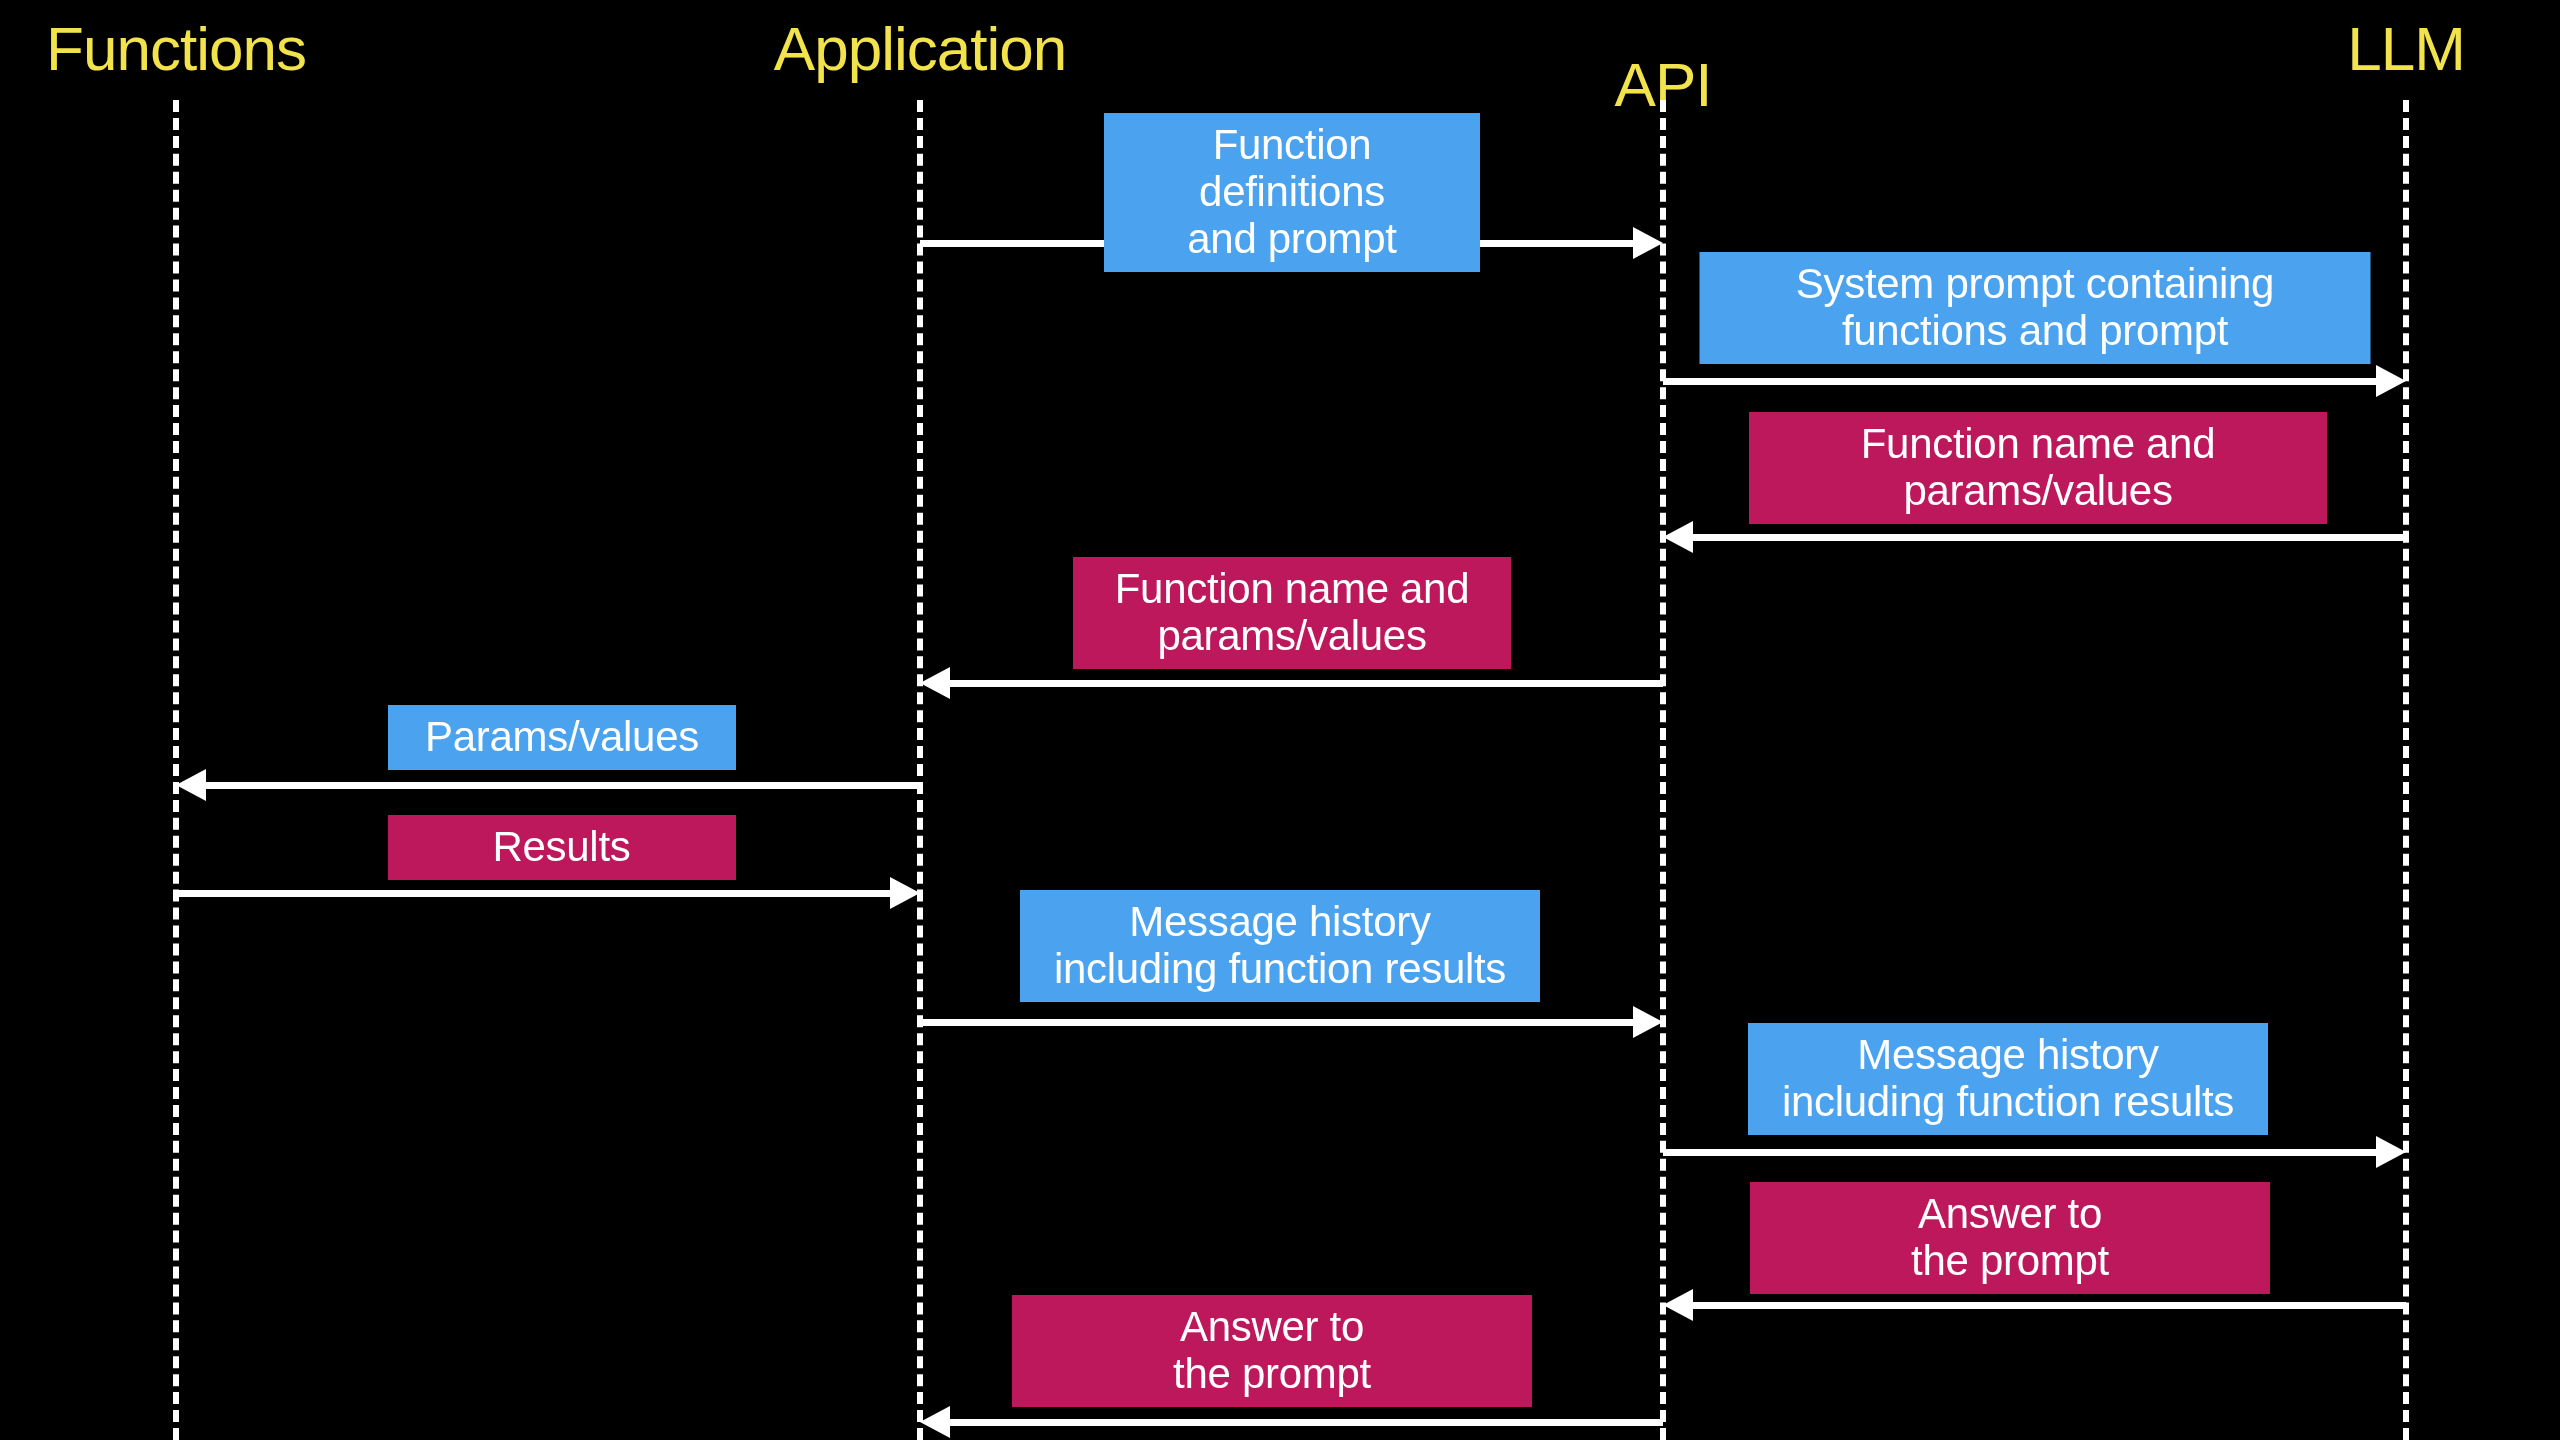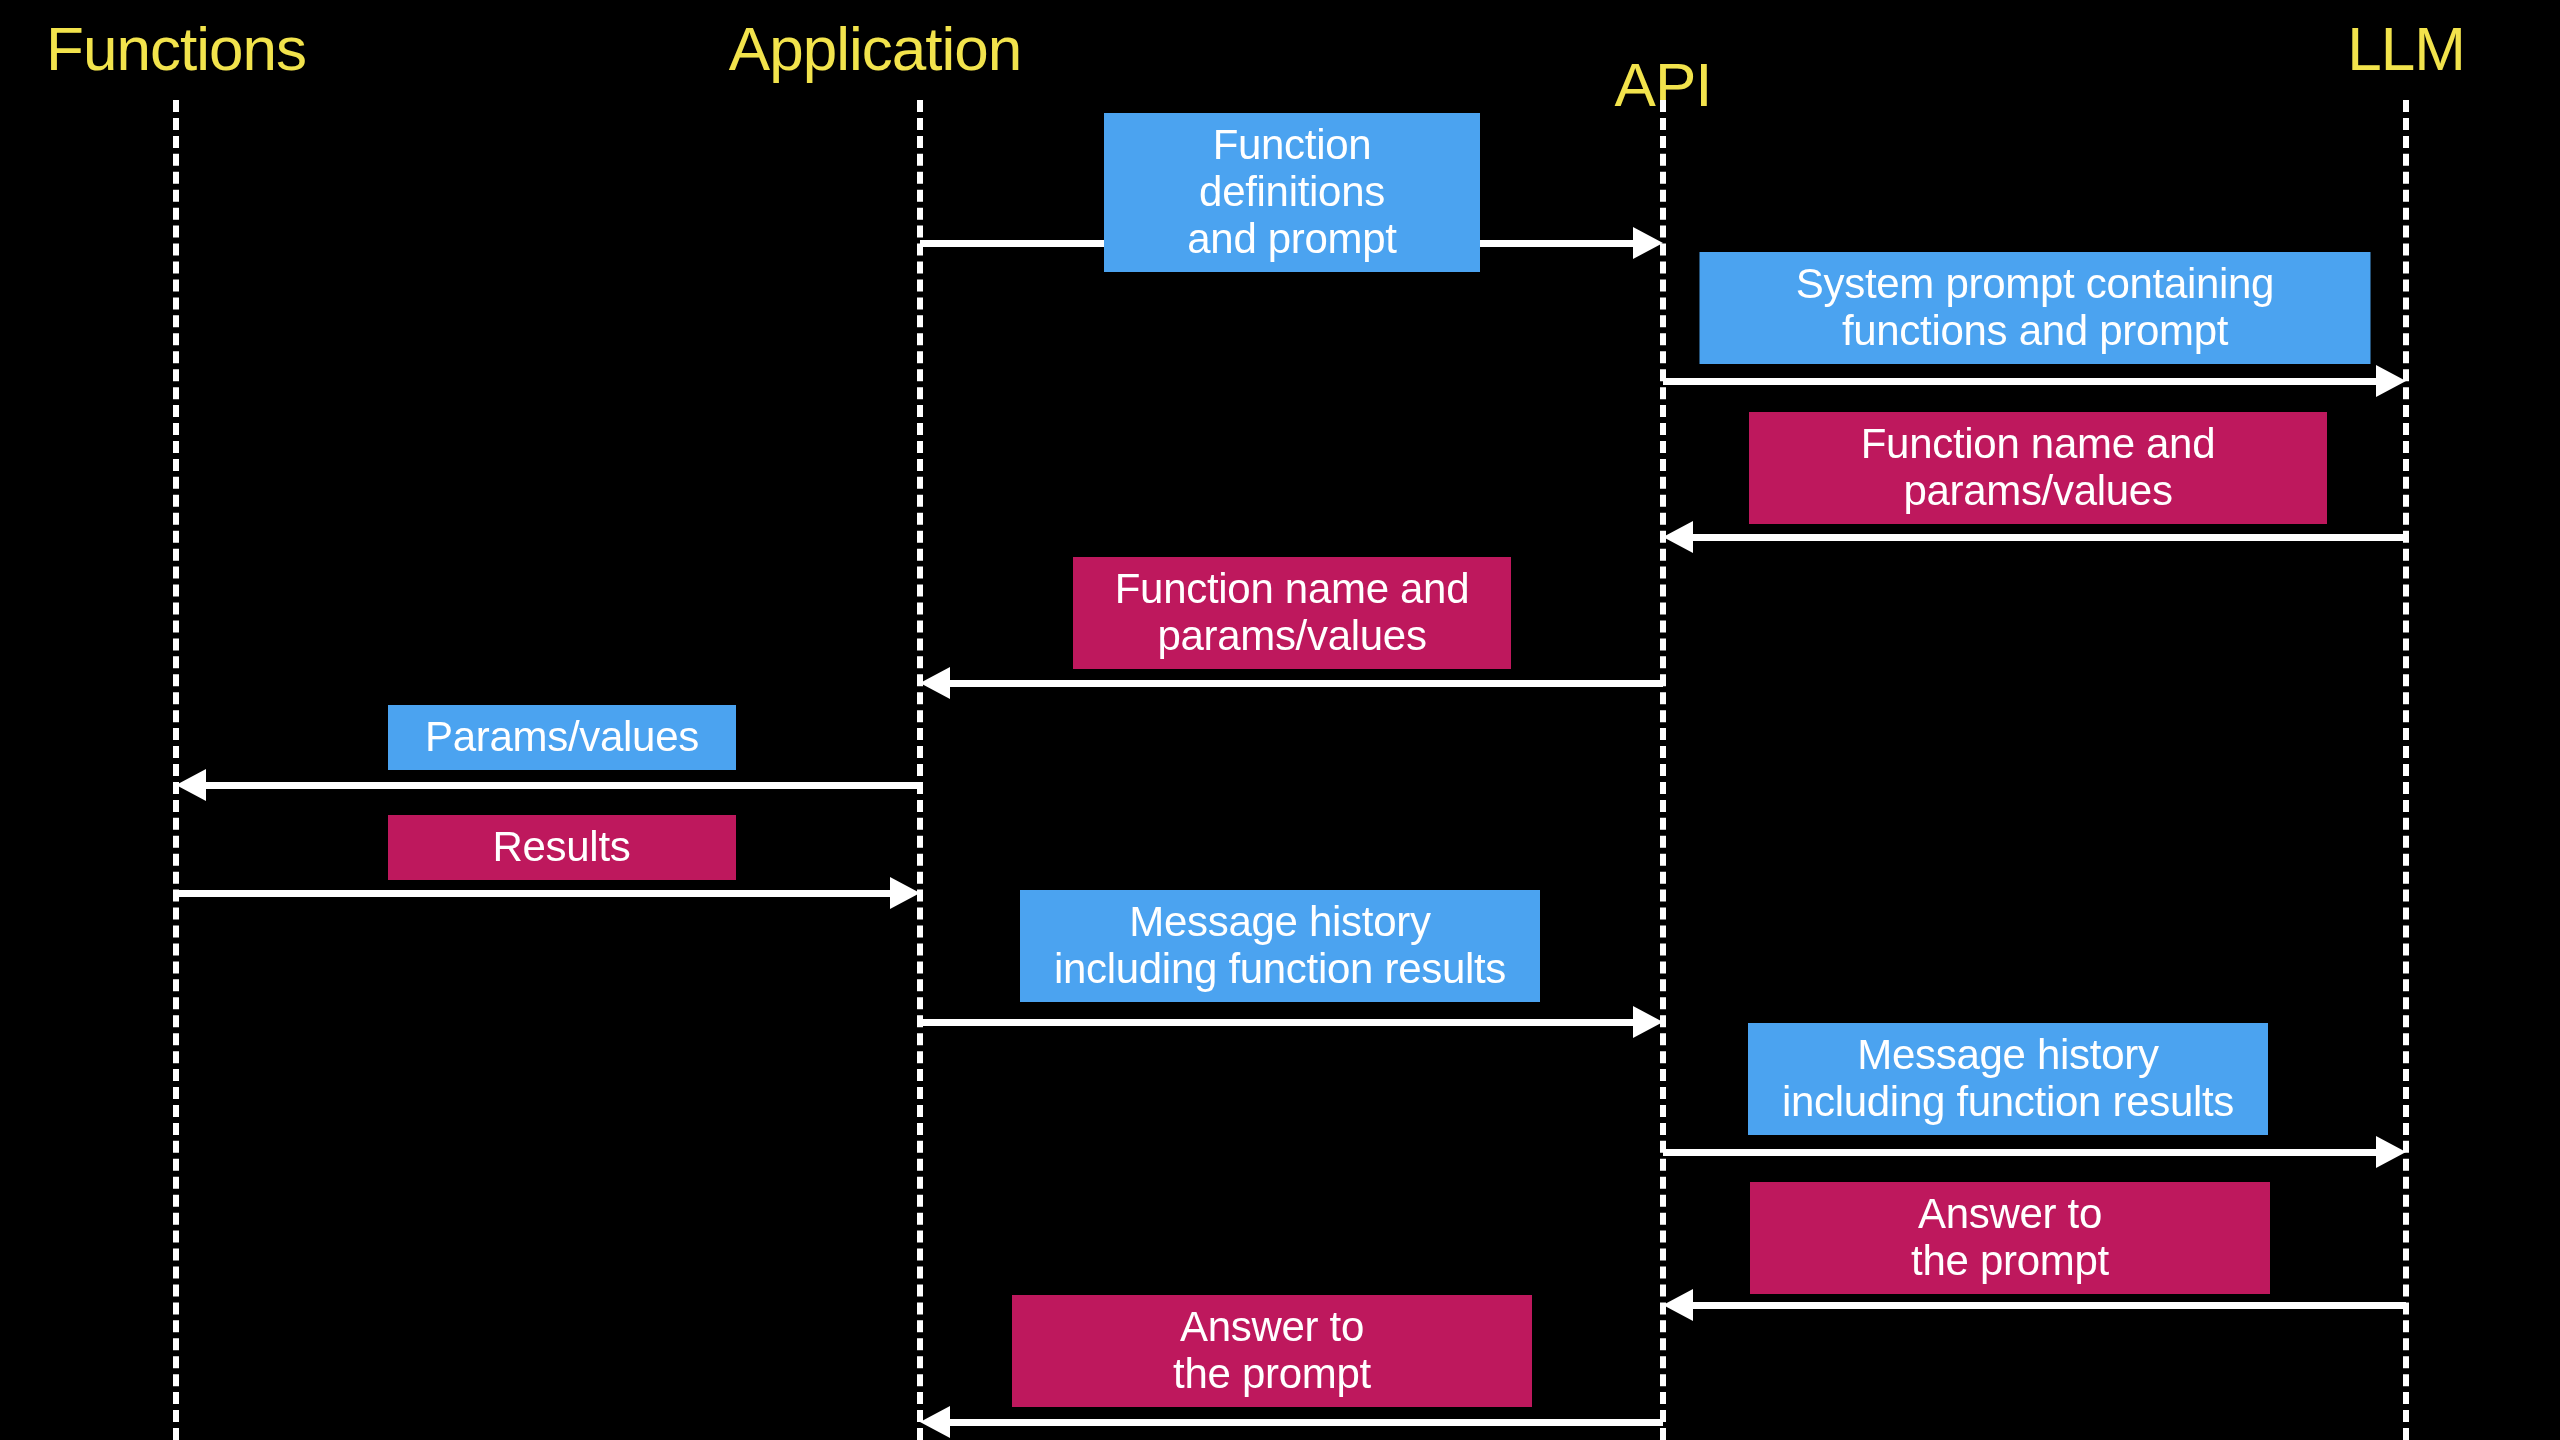--- a/index.html
+++ b/index.html
@@ -76,21 +76,21 @@
   .arrow.right .head  { right: 0; border-left: 30px solid #FFFFFF; }
   .arrow.left  .shaft { left: 26px; right: 0; }
   .arrow.left  .head  { left: 0;  border-right: 30px solid #FFFFFF; }
 </style>
 </head>
 <body>
 
 <div id="stage">
   <div id="participants-layer">
       <div class="participant" style="left: 176px; top: 18px;">Functions</div>
-      <div class="participant" style="left: 875px; top: 18px;">Application</div>
+      <div class="participant" style="left: 920px; top: 18px;">Application</div>
       <div class="participant" style="left: 1663px; top: 18px; margin-top: 36px;">API</div>
       <div class="participant" style="left: 2406px; top: 18px;">LLM</div>
     </div>
   <div id="lifelines-layer">
       <div class="lifeline" style="left: 176px; top: 100px; height: 1340px;"></div>
       <div class="lifeline" style="left: 920px; top: 100px; height: 1340px;"></div>
       <div class="lifeline" style="left: 1663px; top: 100px; height: 1340px;"></div>
       <div class="lifeline" style="left: 2406px; top: 100px; height: 1340px;"></div>
     </div>
   <div id="messages-layer">

